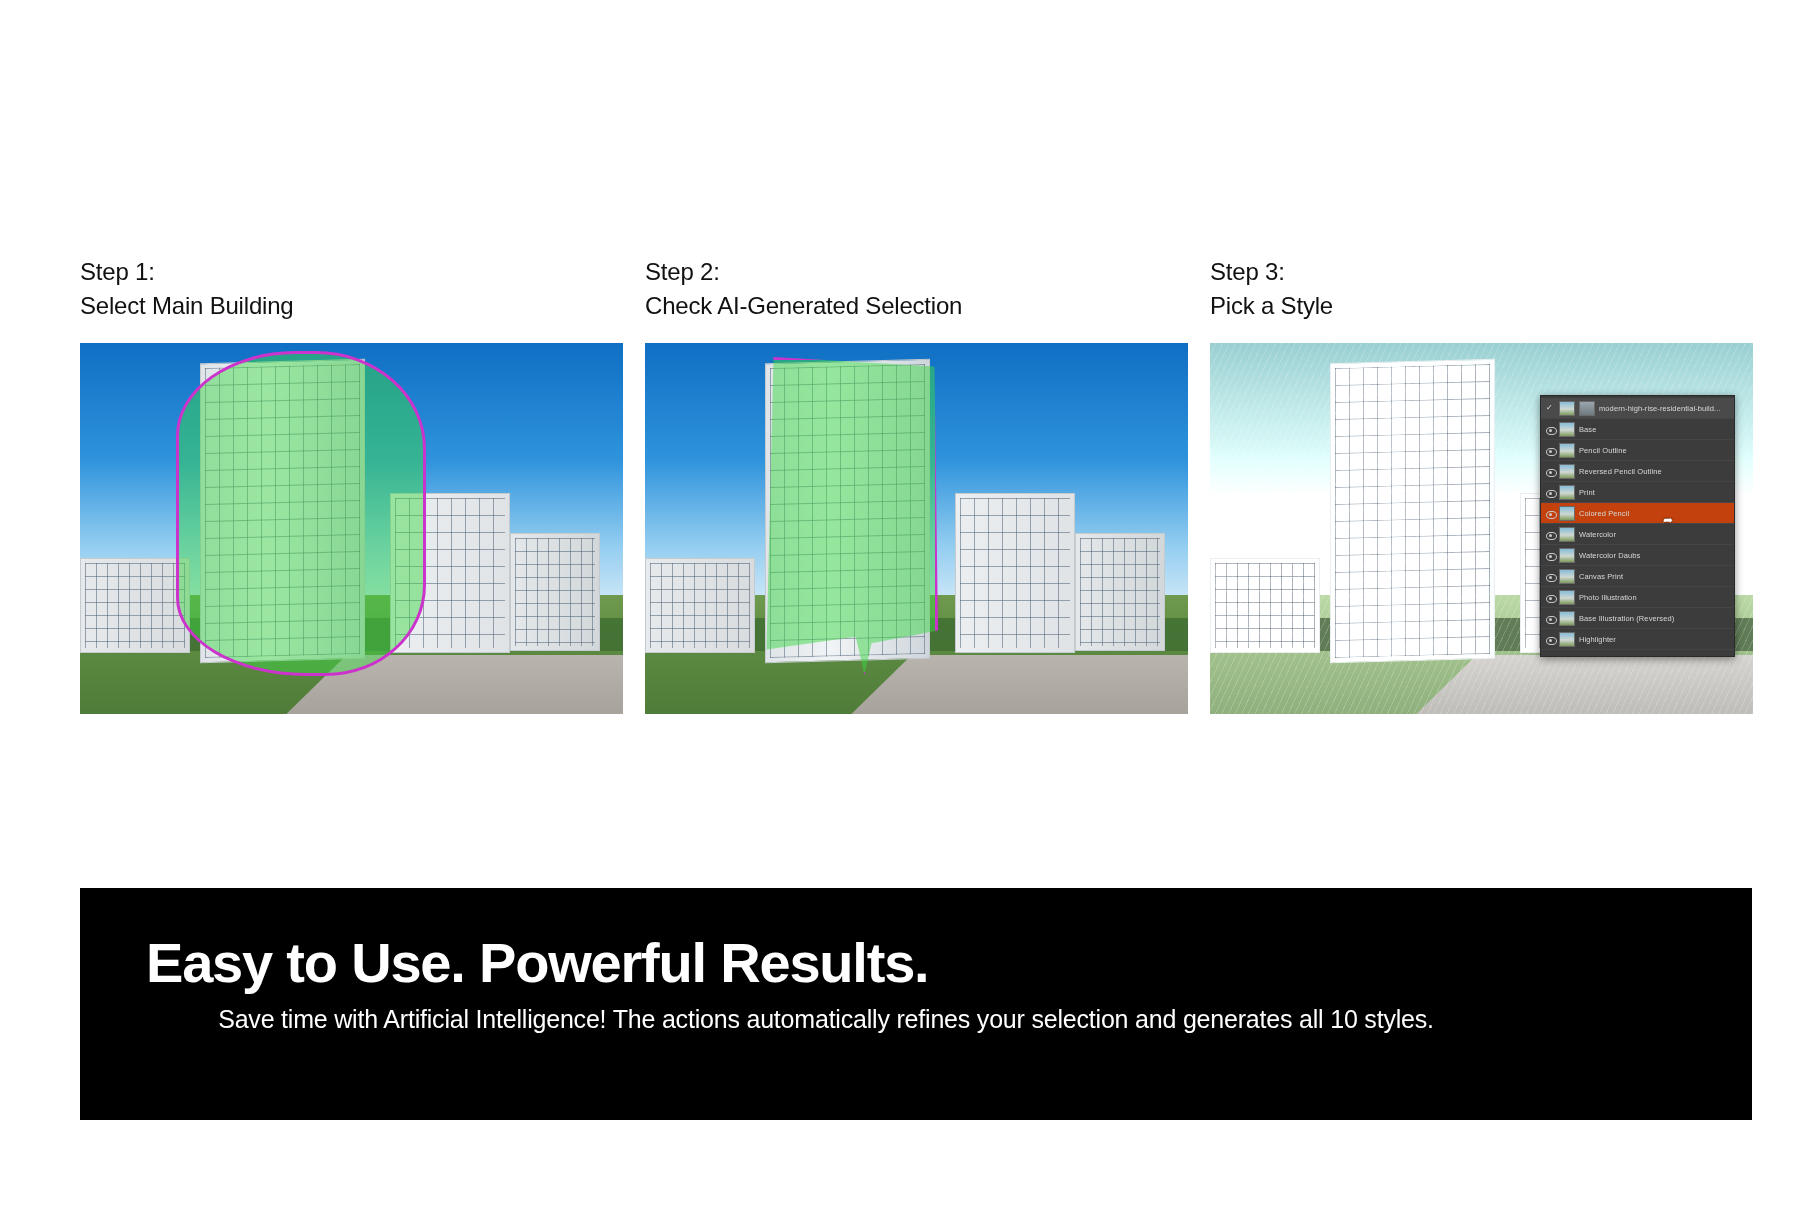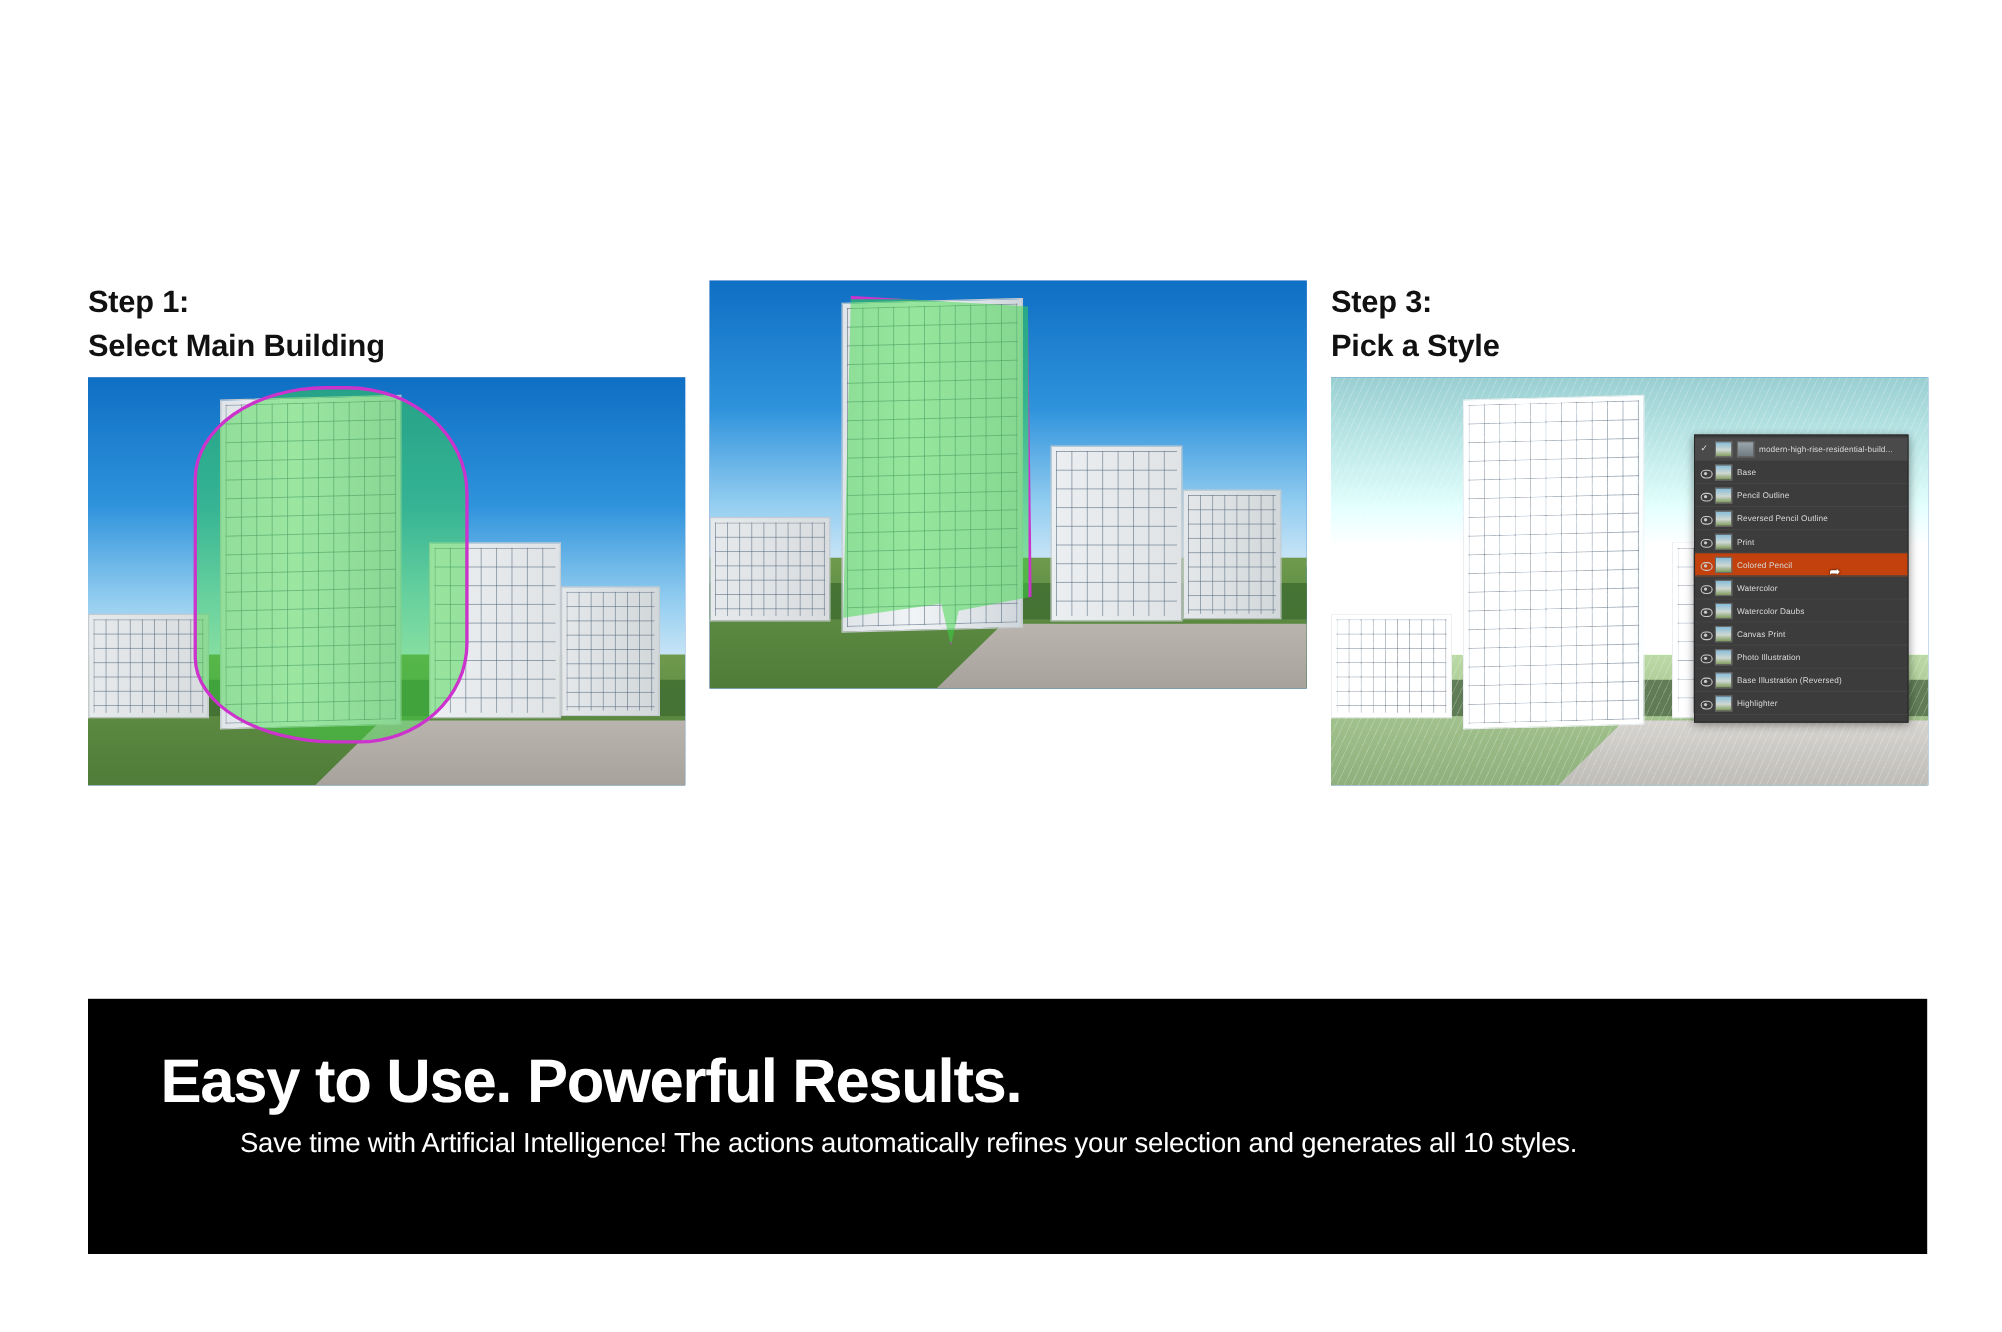--- a/index.html
+++ b/index.html
@@ -23,22 +23,22 @@
     left: 80px;
     top: 255px;
     width: 1672px;
     display: flex;
     gap: 22px;
   }
   .step {
     width: 543px;
   }
   .step-title {
-    font-size: 28px;
-    font-weight: bold;
+    font-size: 24px;
+    font-weight: normal;
     color: #111;
     line-height: 1.42;
     letter-spacing: -0.2px;
     white-space: pre-line;
     margin-bottom: 16px;
     height: 72px;
   }
   .shot {
     position: relative;
     width: 543px;
@@ -191,21 +191,21 @@
     color:#fff;
     font-size: 12px;
     line-height: 1;
     text-shadow: 0 0 2px #000;
   }
 
   
   .banner {
     position:absolute;
     left: 80px;
-    top: 908px;
+    top: 888px;
     width: 1672px;
     height: 232px;
     background: #000;
     color:#fff;
     padding: 46px 66px 0 66px;
   }
   .banner h1 {
     font-size: 56px;
     font-weight: bold;
     letter-spacing: -1.2px;
@@ -245,20 +245,22 @@
             <div class="grid-win fine"></div>
           </div>
         <div class="bld bld-main">
             <div class="grid-win"></div>
           </div>
         <div class="lasso blob"></div>
       </div>
     </div>
 
     <div class="step">
+      <div class="step-title">Step 2:
+Check AI-Generated Selection</div>
       <div class="shot">
         <div class="sky"></div>
         <div class="ground"></div>
         <div class="road"></div>
         <div class="hedge"></div>
         <div class="bld bld-left">
             <div class="grid-win fine"></div>
           </div>
         <div class="bld bld-right">
             <div class="grid-win"></div>

